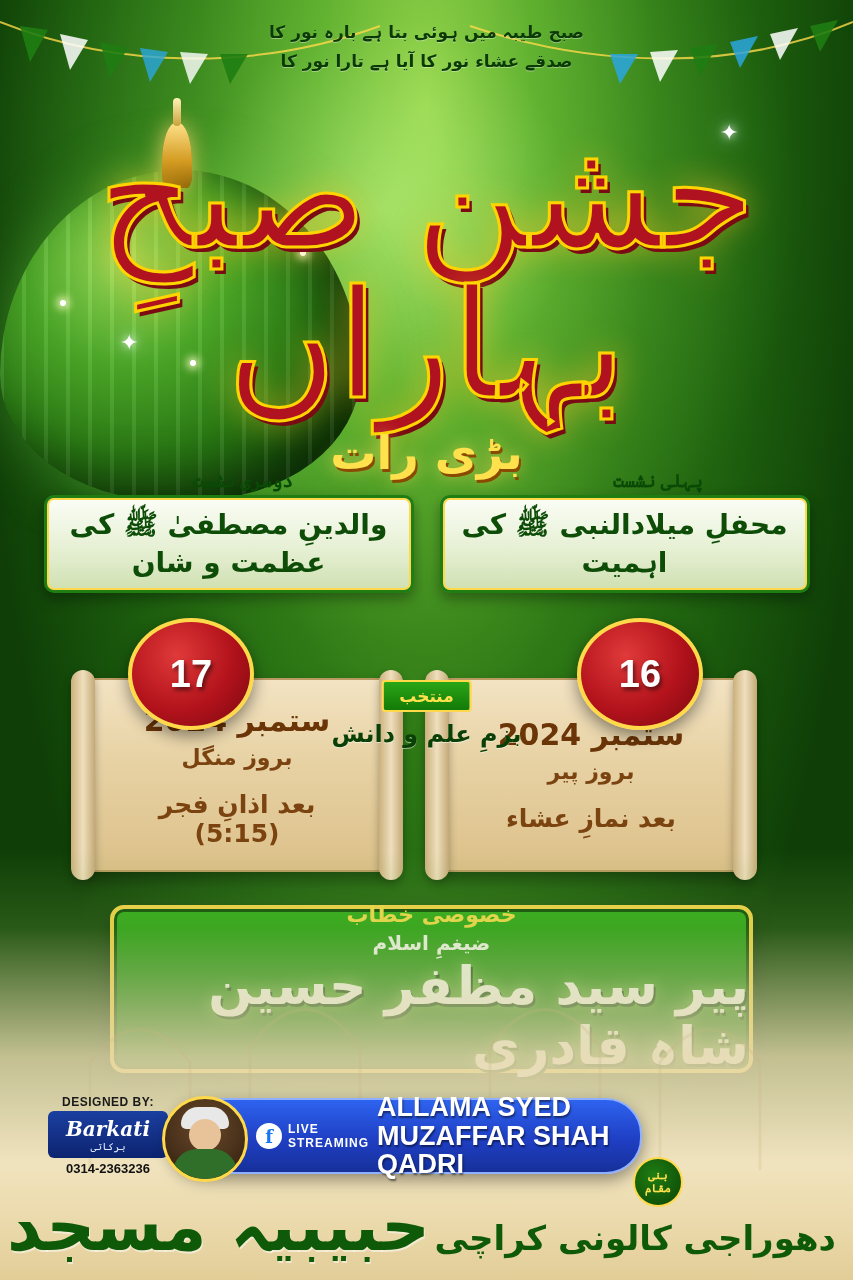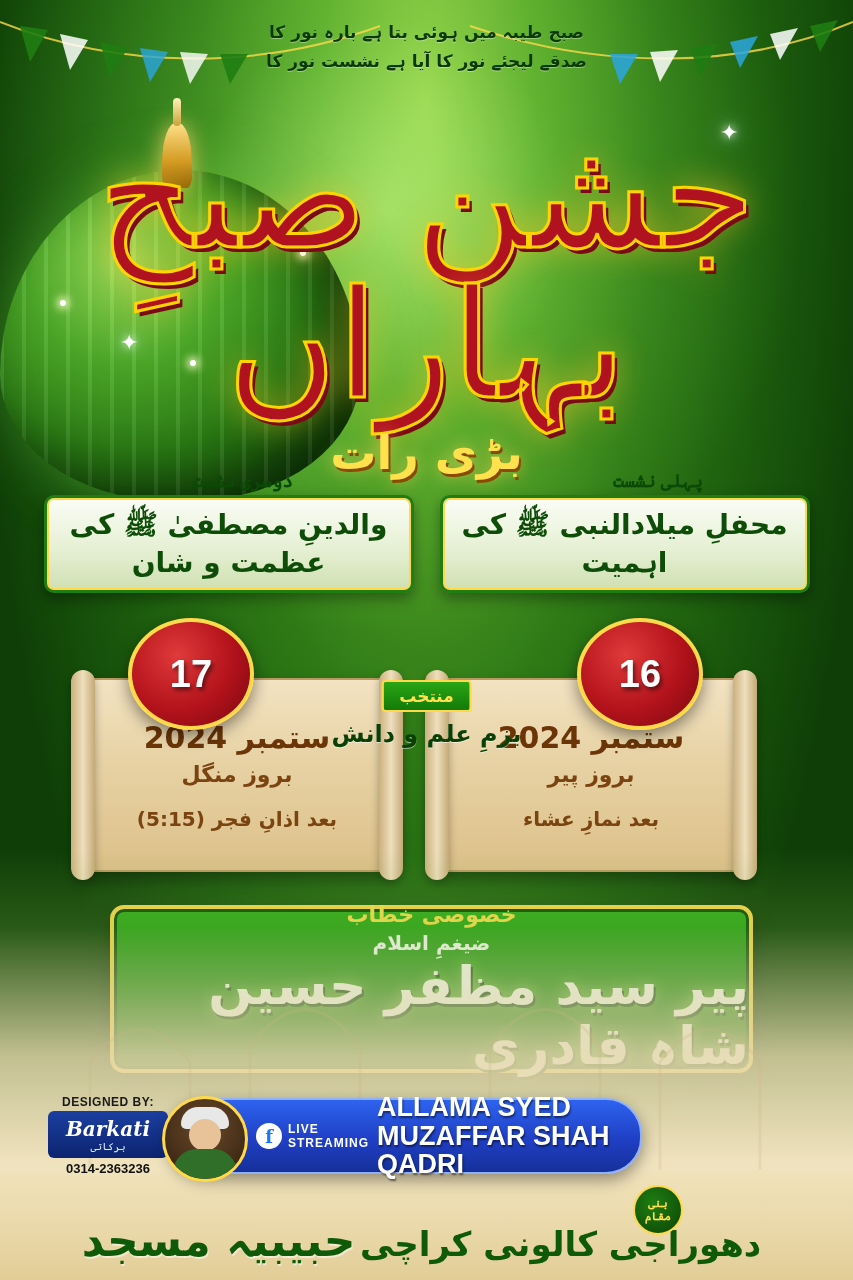--- a/index.html
+++ b/index.html
@@ -114,21 +114,21 @@
   .scroll:after{right:-16px;}
   .scroll-right{right:110px;}
   .scroll-left{left:85px;}
   .scroll-inner{
     position:absolute;inset:16px 26px;
     display:flex;flex-direction:column;align-items:center;justify-content:center;
     text-align:center;color:#6d3a0b;
   }
   .date-line1{font-family:"DejaVu Sans", sans-serif;font-weight:bold;font-size:30px;line-height:1.2;color:#6b3508;}
   .date-line2{font-family:"DejaVu Sans", sans-serif;font-weight:bold;font-size:22px;margin-top:6px;color:#7a4310;}
-  .date-line3{font-family:"DejaVu Sans", sans-serif;font-weight:bold;font-size:20px;margin-top:20px;color:#7a4310;}
+  .date-line3{font-family:"DejaVu Sans", sans-serif;font-weight:bold;font-size:25px;margin-top:20px;color:#7a4310;}
   .daybadge{
     position:absolute;top:-12px;width:118px;height:104px;border-radius:50%;
     background:radial-gradient(circle at 38% 32%, #e03a3a 0%, #b2121b 55%, #780810 100%);
     border:4px solid #ffd94a;
     box-shadow:0 6px 16px rgba(0,0,0,.45);
     display:flex;align-items:center;justify-content:center;
     color:#fff;font-size:38px;font-weight:bold;font-family:"Liberation Sans", sans-serif;
     text-shadow:2px 3px 4px rgba(0,0,0,.55);
   }
   .badge-right{right:150px;}
@@ -200,21 +200,21 @@
   
   .venue{
     position:absolute;left:0;bottom:14px;width:853px;text-align:center;direction:rtl;
   }
   .venue-logo{
     position:absolute;right:170px;top:-30px;width:46px;height:46px;border-radius:50%;
     background:radial-gradient(circle at 40% 35%,#1f7d12,#0b4406);border:2px solid #ffd94a;
     color:#ffe14d;font-size:11px;display:flex;align-items:center;justify-content:center;font-weight:bold;
   }
   .venue-main{
-    font-family:"DejaVu Sans", sans-serif;font-size:44px;font-weight:bold;color:#0f5a08;
+    font-family:"DejaVu Sans", sans-serif;font-size:68px;font-weight:bold;color:#0f5a08;
     text-shadow:1px 2px 0 rgba(255,255,255,.5);
   }
   .venue-sub{
     font-family:"DejaVu Sans", sans-serif;font-size:34px;font-weight:bold;color:#0f5a08;
     display:inline-block;margin-right:10px;
   }
 </style>
 </head>
 <body>
 
@@ -248,21 +248,21 @@
   </div>
 
   <div class="sparkle" style="left:60px;top:300px;"></div>
   <div class="sparkle" style="left:190px;top:360px;"></div>
   <div class="sparkle" style="left:300px;top:250px;"></div>
   <div class="star" style="left:120px;top:330px;">✦</div>
   <div class="star" style="left:720px;top:120px;">✦</div>
 
   <div class="couplet">
     <div>صبح طیبہ میں ہوئی بتا ہے بارہ نور کا</div>
-    <div>صدقے لیجئے نور کا آیا ہے نشست نور کا</div>
+    <div>صدقے عشاء نور کا آیا ہے تارا نور کا</div>
   </div>
 
   <div class="title-wrap">
     <div class="title-main">جشن صبحِ بہاراں</div>
     <div class="title-sub">بڑی رات</div>
   </div>
 
   <div class="session-tag tag-right">پہلی نشست</div>
   <div class="session-tag tag-left">دوسری نشست</div>
 

